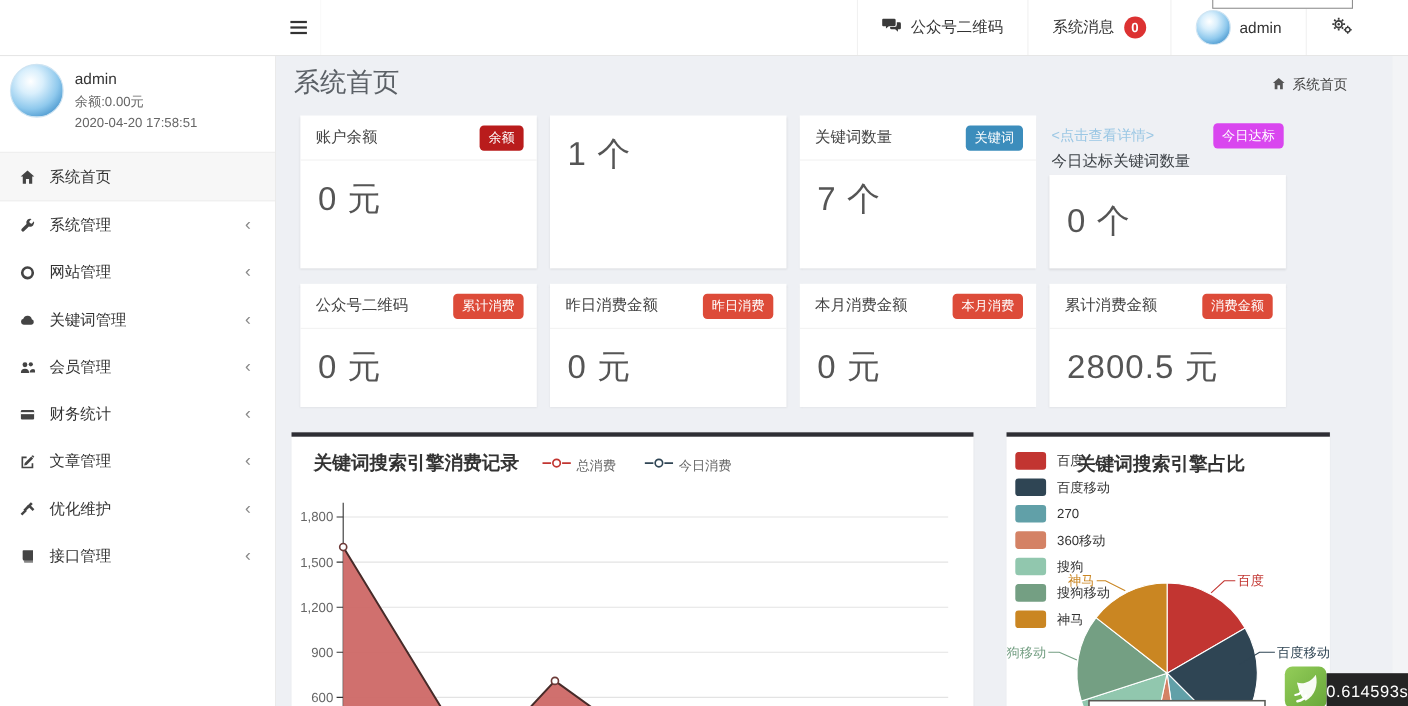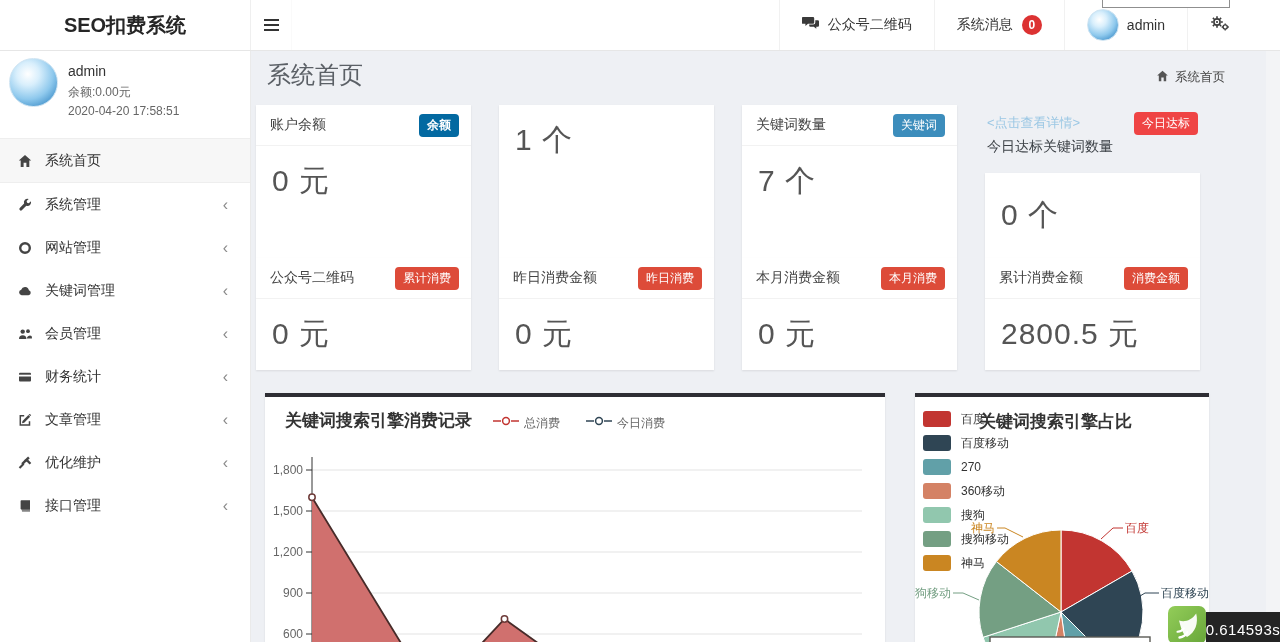--- a/index.html
+++ b/index.html
@@ -36,31 +36,31 @@
   .menu-item{height:43px;display:flex;align-items:center;padding:0 12px 0 18px;font-size:14px;color:#333;cursor:pointer}
   .menu-item.active{background:#f7f7f7;border-top:1px solid #eee;border-bottom:1px solid #eee}
   .mi-icon{width:27px;display:flex;align-items:center}
   .mi-label{flex:1}
   .mi-caret{color:#8a8a8a;font-size:16px;margin-right:10px;line-height:1}
   
   .main{position:absolute;left:250px;top:50px;right:0;bottom:0;background:#eef0f4;overflow:hidden}
   .scroll-strip{position:absolute;right:0;top:0;bottom:0;width:14px;background:#f3f4f6;z-index:0}
   .page-title{position:absolute;left:17px;top:9px;font-size:24px;color:#5b6066}
   .breadcrumb{position:absolute;right:55px;top:19px;font-size:12.5px;color:#444;display:flex;gap:6px;align-items:center;cursor:pointer}
-  .cards-row{position:absolute;left:6px;display:flex;gap:28px}
+  .cards-row{position:absolute;left:23px;display:flex;gap:12px}
   #row1{top:55px}#row2{top:208px}
   .card{width:215px;background:#fff;box-shadow:0 1px 2px rgba(0,0,0,.09)}
   .card-head{height:40px;border-bottom:1px solid #f2f2f2;display:flex;align-items:center;justify-content:space-between;padding:0 12px 0 14px}
   .card-title{font-size:14px;color:#444}
   .badge{font-size:12px;color:#fff;padding:3px 8px;border-radius:4px;white-space:nowrap}
   .card-body{height:71px;display:flex;align-items:center;padding-left:16px;font-size:30px;color:#555;letter-spacing:1px}
   .card--overlay{background:transparent;box-shadow:none}
   .ov-line1{display:flex;justify-content:space-between;align-items:center;padding:7px 2px 3px 2px;font-size:13px;height:22px}
   .ov-link{cursor:pointer}
-  .ov-line2{font-size:14px;color:#3c4146;padding:1px 2px 17px 2px;white-space:nowrap}
+  .ov-line2{font-size:14px;color:#3c4146;padding:1px 2px 3px 2px;white-space:nowrap}
   .card--overlay .card-body{background:#fff;height:85px;box-shadow:0 1px 2px rgba(0,0,0,.09)}
   
   .panel{position:absolute;background:#fff;border-top:4px solid #2e2e34;box-shadow:0 1px 2px rgba(0,0,0,.09);overflow:hidden}
   #panel-line{left:15px;top:343px;width:620px;height:320px}
   #panel-pie{left:665px;top:343px;width:294px;height:320px}
   .panel-title{position:absolute;left:20px;top:12px;font-size:17px;font-weight:bold;color:#333;z-index:2;white-space:nowrap}
   #panel-pie .panel-title{left:64px;top:13px}
   .line-legend{position:absolute;left:228px;top:18px;display:flex;gap:26px;z-index:2}
   .legend-item{display:flex;align-items:flex-start;gap:5px;font-size:12px;color:#666;cursor:pointer}
   .pie-legend{position:absolute;left:8px;top:10px;z-index:1}
@@ -71,21 +71,20 @@
   
   .trace-icon{position:absolute;left:918px;top:556px;width:38px;height:38px;border-radius:7px;
     background:linear-gradient(135deg,#93cd59,#68a73a);z-index:6;cursor:pointer}
   .trace-box{position:absolute;left:956px;top:562px;width:74px;height:34px;background:#242424;color:#fff;
     font-size:15px;display:flex;align-items:center;justify-content:center;z-index:6;letter-spacing:.5px}
 </style>
 </head>
 <body>
 
 <div class="header">
-  <div class="brand">SEO扣费系统</div>
   <div class="toggle" aria-label="toggle">
       <i></i>
       <i></i>
       <i></i>
     </div>
   <div class="nav-right">
     <div class="nav-item">
       <span>
         <svg width="18" height="15" viewBox="0 0 18 15">
             <path d="M0.8 1h10.2a1.2 1.2 0 0 1 1.2 1.2v4.4a1.2 1.2 0 0 1-1.2 1.2h-5L3.4 10v-2.2H1a1.2 1.2 0 0 1-1.2-1.2V2.2A1.2 1.2 0 0 1 0.8 1z" fill="#3a3a3a"></path>
@@ -231,21 +230,21 @@
           <path d="M7 1 13.2 6.4H11.3V13H8.4V8.7H5.6V13H2.7V6.4H0.8Z" fill="#555"></path>
         </svg>
     </span>
     <span>系统首页</span>
   </div>
 
   <div class="cards-row" id="row1">
       <div class="card">
         <div class="card-head">
           <span class="card-title">账户余额</span>
-          <span class="badge" style="background: #0369a1; font-weight: bold;">余额</span>
+          <span class="badge" style="background: #b91c1c;">余额</span>
         </div>
         <div class="card-body">
           <span>0 元</span>
         </div>
       </div>
       <div class="card">
         <div class="card-body">
           <span>1 个</span>
         </div>
       </div>
@@ -254,21 +253,21 @@
           <span class="card-title">关键词数量</span>
           <span class="badge" style="background: rgb(60, 141, 188);">关键词</span>
         </div>
         <div class="card-body">
           <span>7 个</span>
         </div>
       </div>
       <div class="card card--overlay">
         <div class="ov-line1">
           <span class="ov-link" style="color: rgb(155, 199, 228);">&lt;点击查看详情&gt;</span>
-          <span class="badge" style="background: #ef4444;">今日达标</span>
+          <span class="badge" style="background: #d946ef;">今日达标</span>
         </div>
         <div class="ov-line2">今日达标关键词数量</div>
         <div class="card-body">
           <span>0 个</span>
         </div>
       </div>
     </div>
   <div class="cards-row" id="row2">
       <div class="card">
         <div class="card-head">

